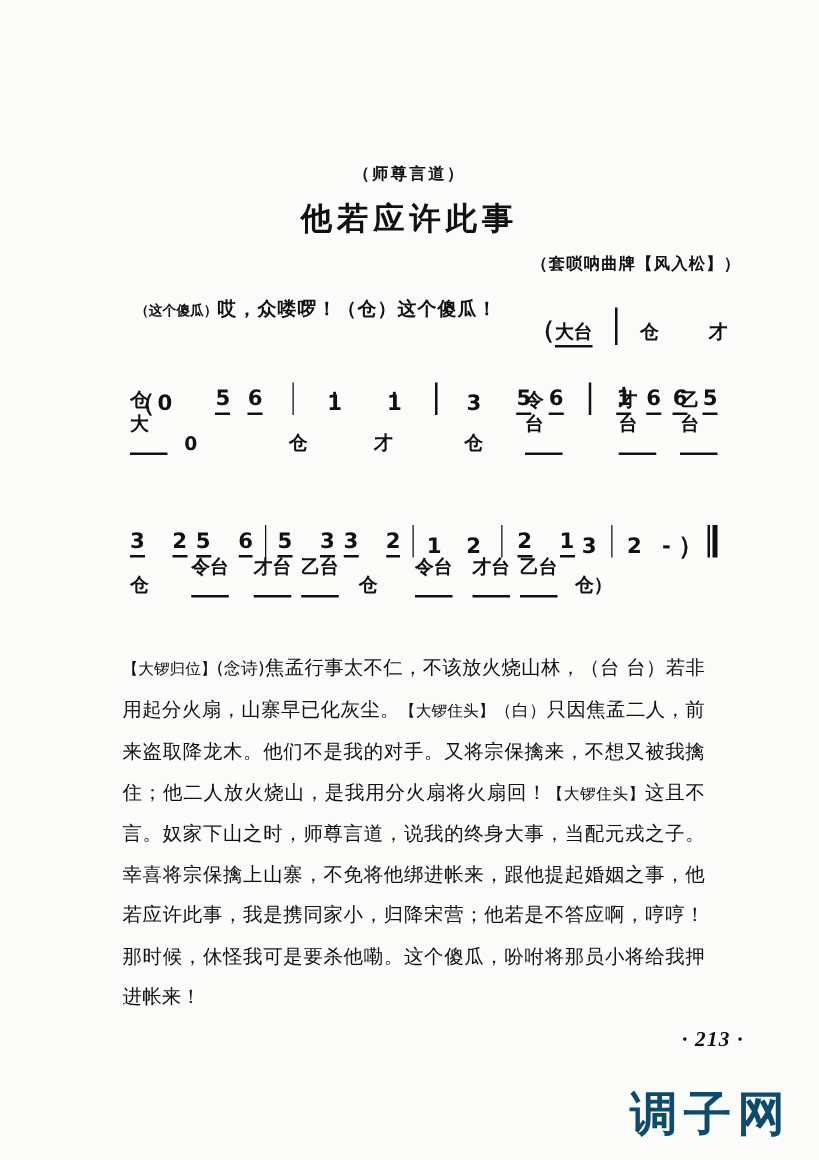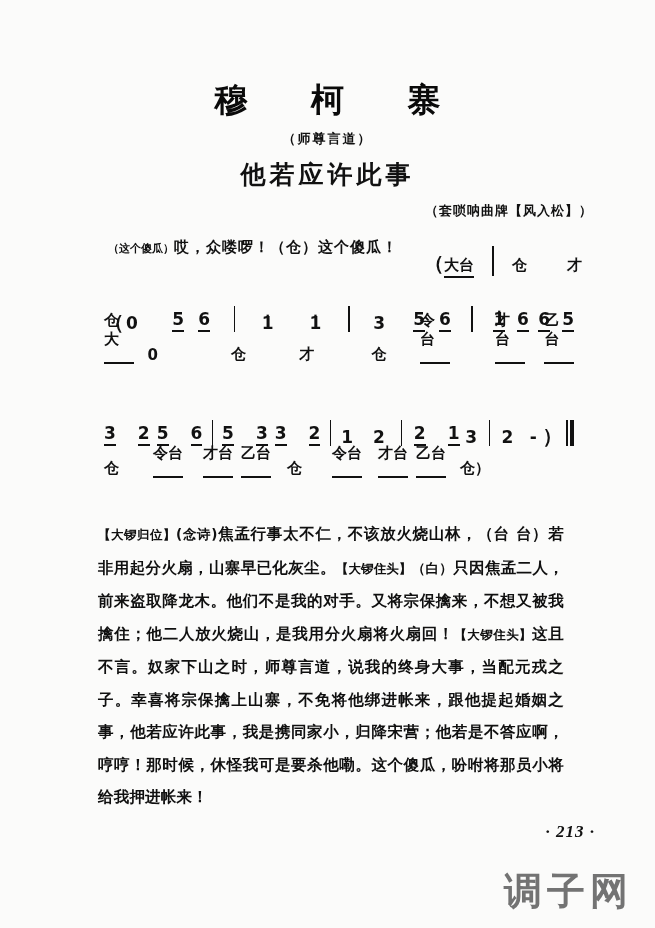--- a/index.html
+++ b/index.html
@@ -175,21 +175,21 @@
   }
   .spacer { display: inline-block; }
 
   
   .prose {
     position: absolute;
     top: 518px;
     left: 98px;
     width: 466px;
     font-size: 15.5px;
-    font-weight: bold;
+    font-weight: normal;
     line-height: 32.5px;
     font-family: "DejaVu Sans", "Liberation Sans", sans-serif;
     text-align: justify;
     color: #101010;
     letter-spacing: 0.2px;
   }
   .prose .cue {
     font-size: 12.5px;
     letter-spacing: 0;
   }
@@ -213,41 +213,40 @@
   .wm {
     position: absolute;
     right: 22px;
     bottom: 16px;
     text-align: center;
     user-select: none;
   }
   .wm-cn {
     font-size: 38px;
     font-weight: bold;
-    color: #737373;
+    color: #0c4a6e;
     letter-spacing: 5px;
     font-family: "DejaVu Sans", "Liberation Sans", sans-serif;
     line-height: 1.05;
     text-align: right;
   }
   .wm-url {
     font-size: 25px;
     font-weight: bold;
     color: #8f9194;
     letter-spacing: 0px;
     font-family: "DejaVu Sans", "Liberation Sans", sans-serif;
     margin-top: -2px;
   }
 </style>
 </head>
 <body>
 
 <div class="page">
 
-  <div class="title-main">穆 柯 寨</div>
   <div class="title-byline">（师尊言道）</div>
   <div class="title-sub">他若应许此事</div>
   <div class="tune-label">（套唢呐曲牌【风入松】）</div>
 
   <div class="spoken-line">
     <span class="stage">（这个傻瓜）</span><span>哎，众喽啰！（仓）这个傻瓜！</span>
   </div>
 
   <div class="intro-perc">
     <span class="paren">（</span>

